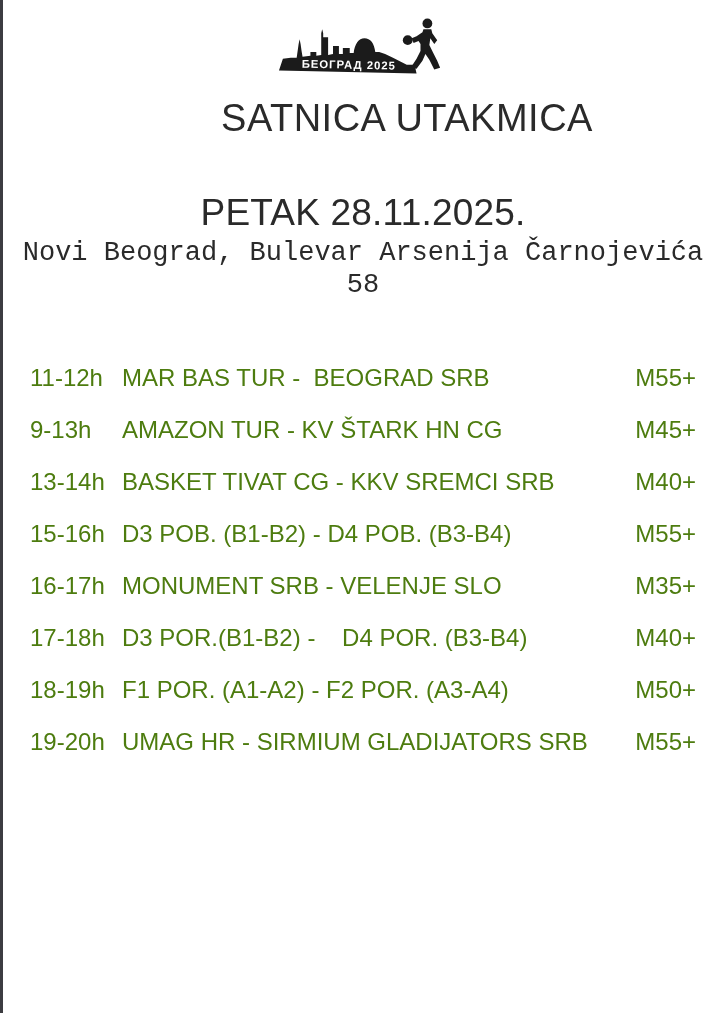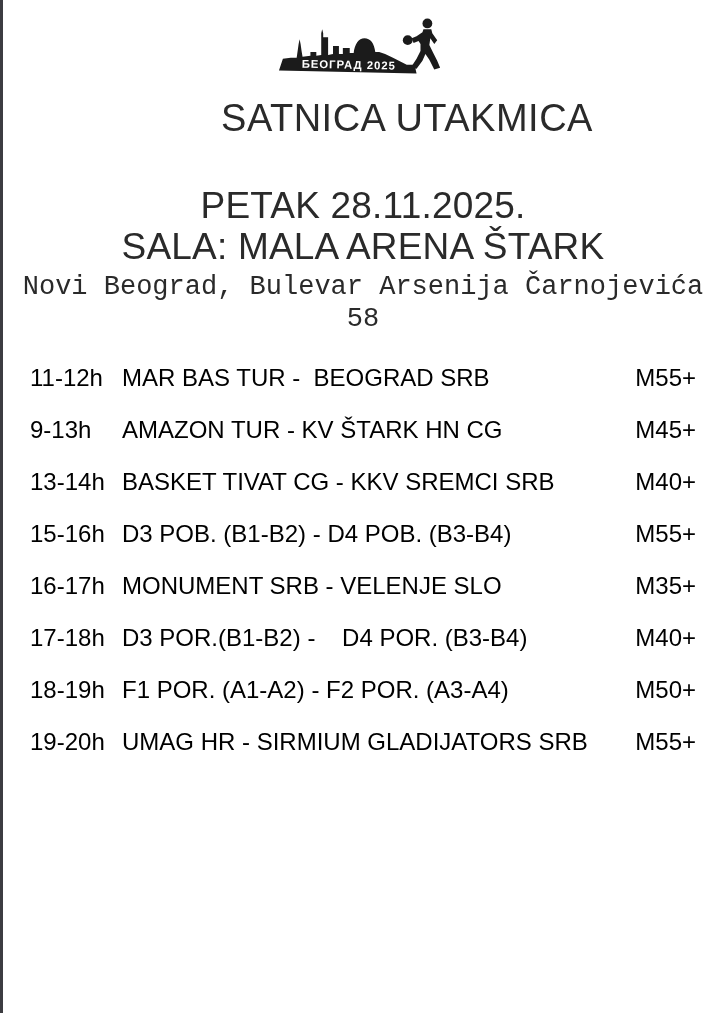--- a/index.html
+++ b/index.html
@@ -25,21 +25,21 @@
   .logo svg { display:block; width:100%; height:100%; }
   .page-title {
     position:absolute; top:96px; left:0;
     width:100%; text-align:center;
     font-size:38px; line-height:44px;
     letter-spacing:0.5px;
     color:#2a2a2a;
     padding-left:44px;
   }
   .event-block {
-    position:absolute; top:185px; left:0;
+    position:absolute; top:192px; left:0;
     width:100%; text-align:center;
     color:#2a2a2a;
   }
   .event-date, .event-venue {
     font-size:37px; line-height:41px;
     letter-spacing:0.2px;
   }
   .event-address {
     font-size:27px; line-height:32px;
     margin-top:4px;
@@ -48,21 +48,21 @@
   .event-court {
     font-size:28px; line-height:33px;
   }
   .schedule {
     position:absolute; top:352px; left:30px; right:30px;
   }
   .sched-row {
     display:flex; align-items:center;
     height:52px;
     font-size:24px;
-    color:#000000;
+    color:#4d7c0f;
   }
   .sched-time { flex:none; width:92px; }
   .sched-match { flex:1; white-space:pre; overflow:hidden; }
   .sched-cat { flex:none; min-width:70px; text-align:right; }
 </style>
 </head>
 <body>
 
 <div class="page">
 
@@ -92,21 +92,20 @@
         <circle cx="133" cy="27" r="5"></circle>
       </g>
       <text x="73" y="56" transform="rotate(1.2 73 53)" text-anchor="middle" fill="#ffffff" style="font:bold 11.5px 'Liberation Sans',sans-serif; letter-spacing:1px;">БЕОГРАД 2025</text>
     </svg>
   </div>
 
   <div class="page-title">SATNICA UTAKMICA</div>
 
   <div class="event-block">
     <div class="event-date">PETAK 28.11.2025.</div>
-    <div class="event-venue">SALA: MALA ARENA ŠTARK</div>
     <div class="event-address">Novi Beograd, Bulevar Arsenija Čarnojevića 58</div>
   </div>
 
   <div class="schedule">
     <div class="sched-row">
       <span class="sched-time">11-12h</span>
       <span class="sched-match">MAR BAS TUR -  BEOGRAD SRB</span>
       <span class="sched-cat">M55+</span>
     </div>
     <div class="sched-row">

